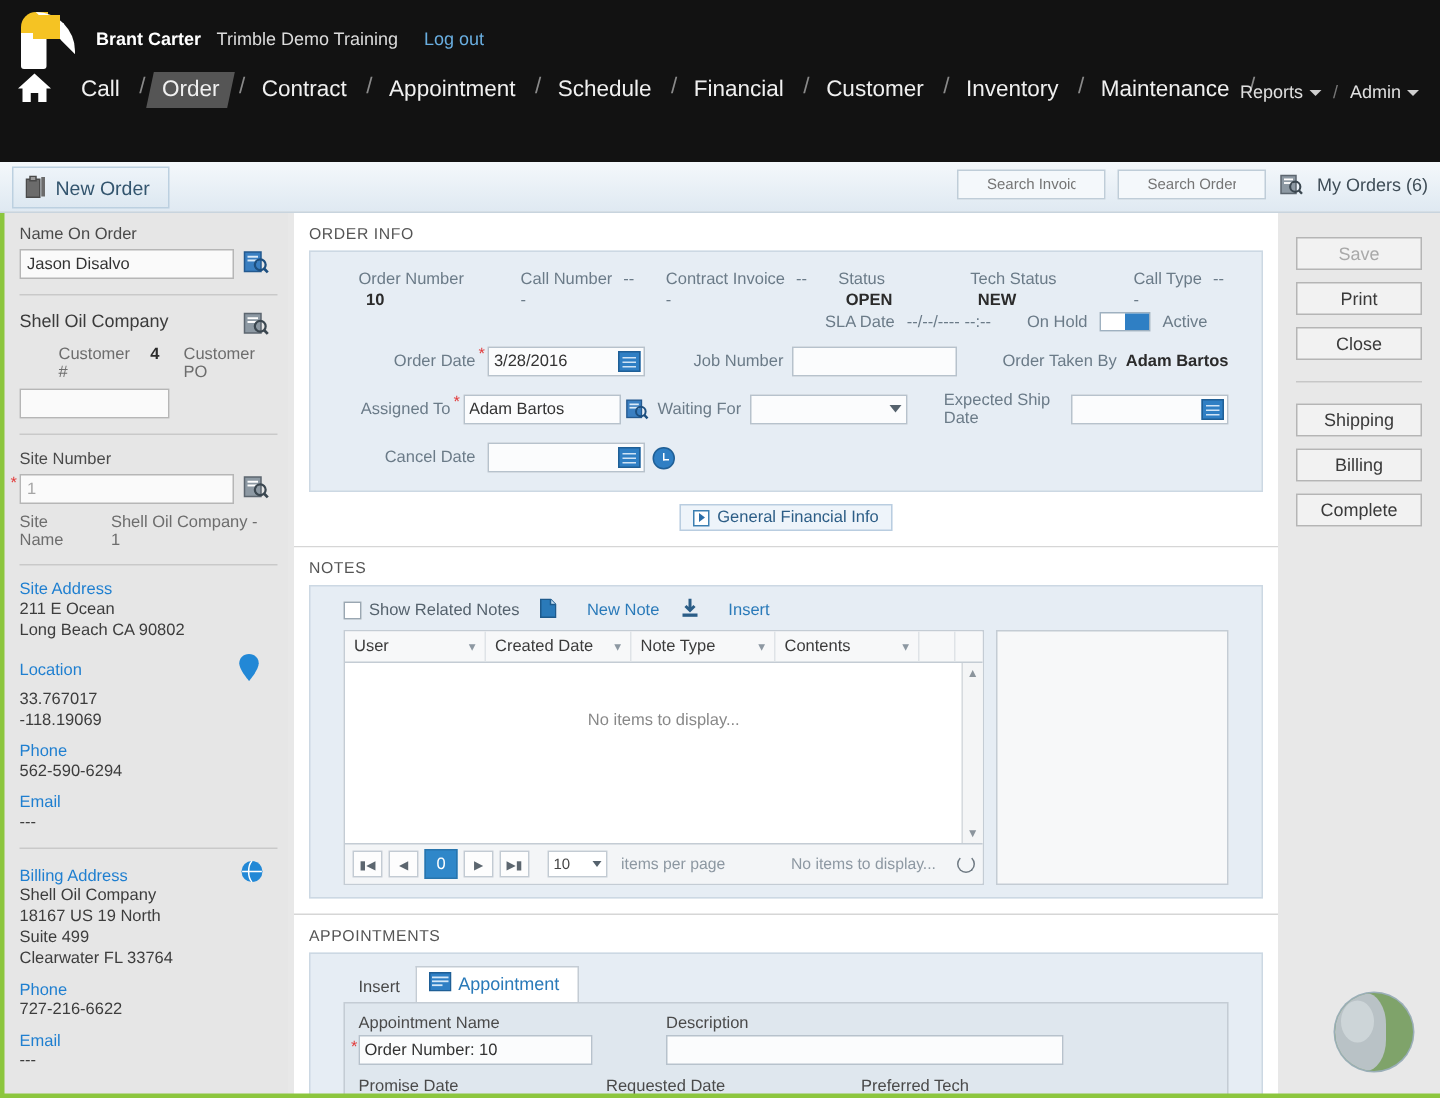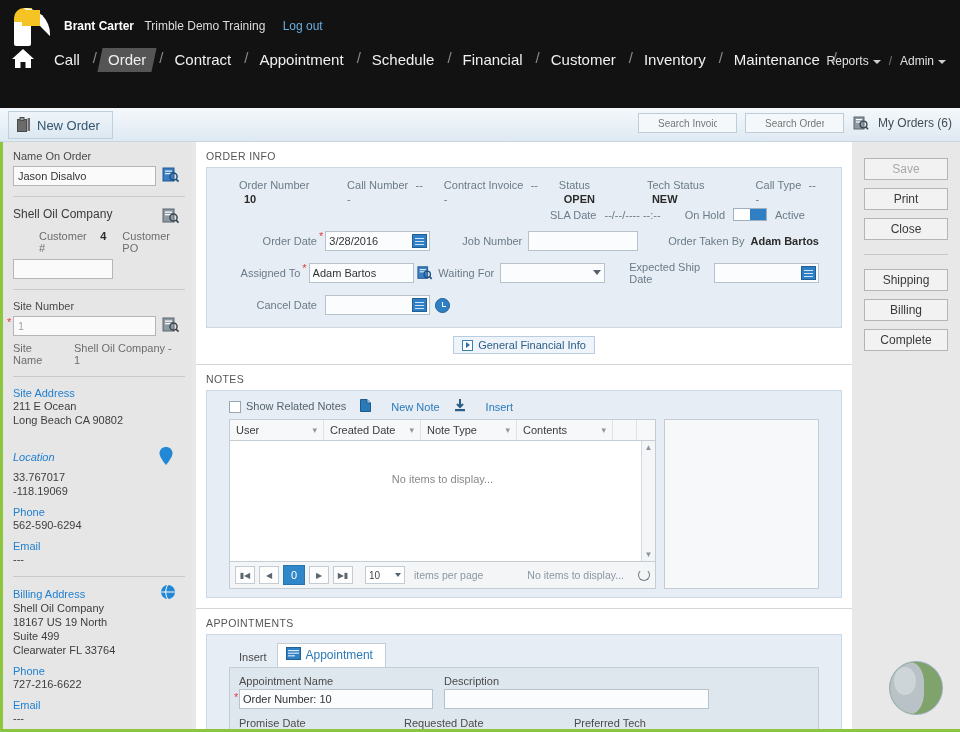--- a/index.html
+++ b/index.html
@@ -392,21 +392,21 @@
       <span class="lp-sub">Site Name</span>
       <span class="lp-sub">Shell Oil Company - 1</span>
     </div>
 
     <div class="lp-div"></div>
 
     <div class="lp-blue">Site Address</div>
     <div class="lp-text">211 E Ocean</div>
     <div class="lp-text">Long Beach  CA  90802</div>
 
-    <div class="lp-row" style="margin-top:23px;font-style:italic;">
+    <div class="lp-row" style="margin-top:12px;">
       <span class="lp-blue">Location</span>
       <span class="lp-lookup" style="top:-4px; right:6px;">
         <svg width="16" height="20" viewBox="0 0 16 20">
           <path d="M8 1 C4.2 1 1.5 3.7 1.5 7.2 C1.5 11.5 8 19 8 19 C8 19 14.5 11.5 14.5 7.2 C14.5 3.7 11.8 1 8 1 Z" fill="#2288d6"></path>
         </svg>
       </span>
     </div>
     <div class="lp-text" style="margin-top:6px;">33.767017</div>
     <div class="lp-text">-118.19069</div>
 
@@ -622,21 +622,21 @@
             <span>Appointment</span>
           </span>
         </div>
 
         <div class="apt-body">
           <div style="display:flex; gap:10px;">
             <div style="width:195px;">
               <div class="apt-lab">Appointment Name</div>
               <div style="position:relative;">
                 <span class="req" style="left:-5px; top:2px;">*</span>
-                <input class="inp" style="width: 194px;" value="Order Number: 10">
+                <input class="inp" style="width: 156px;" value="Order Number: 10">
               </div>
             </div>
             <div style="width:270px;">
               <div class="apt-lab">Description</div>
               <input class="inp" style="width: 265px;" value="">
             </div>
           </div>
 
           <div style="display:flex; gap:10px; margin-top:8px;">
             <div style="width:155px;">

